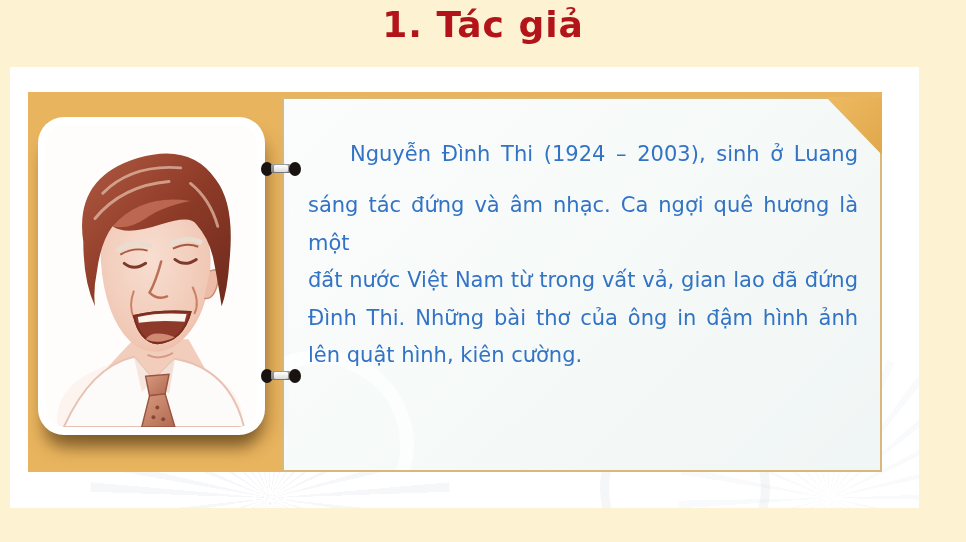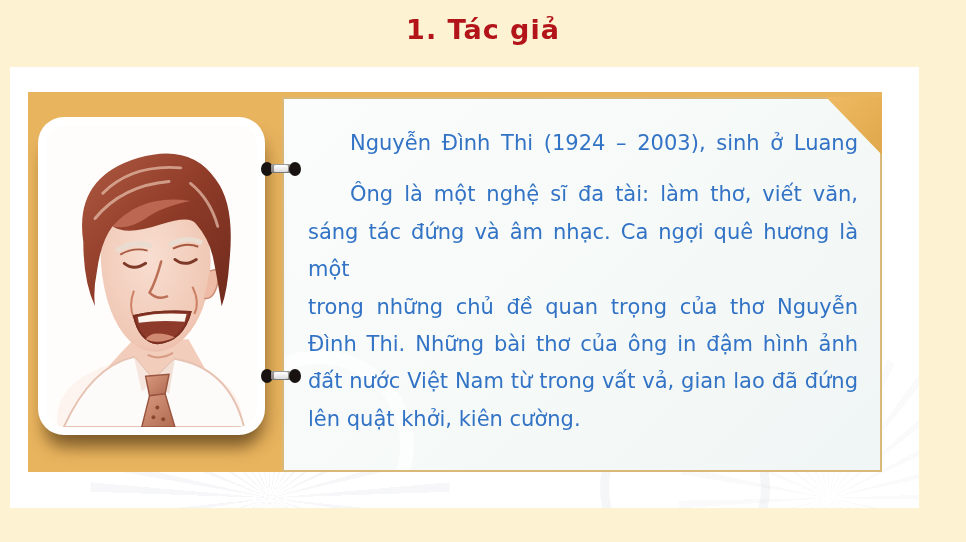--- a/index.html
+++ b/index.html
@@ -7,22 +7,22 @@
     --card_bg:#f6f9f8; --card_border:#d9b87a; --title_red:#b3141a; --text_blue:#3273c5;
   }
   *{margin:0;padding:0;box-sizing:border-box;}
   html,body{width:966px;height:542px;overflow:hidden;}
   body{background:var(--background);font-family:"DejaVu Sans","Liberation Sans",sans-serif;position:relative;}
 
   .stage{position:absolute;inset:0;width:966px;height:542px;}
 
   .title-bar{position:absolute;left:0;top:0;width:100%;height:62px;
     display:flex;align-items:flex-start;justify-content:center;}
-  .title-bar h1{font-size:27px;font-weight:bold;color:var(--title_red);
-    letter-spacing:1px;padding-top:14px;}
+  .title-bar h1{font-size:36px;font-weight:bold;color:var(--title_red);
+    letter-spacing:1px;padding-top:4px;}
 
   .panel{position:absolute;left:10px;top:67px;width:909px;height:441px;
     background:var(--panel);overflow:hidden;}
 
   
   .wm-rays{position:absolute;left:80px;bottom:-170px;width:360px;height:360px;border-radius:50%;
     background:repeating-conic-gradient(from -80deg,rgba(205,208,218,.38) 0 3deg,rgba(255,255,255,0) 3deg 11deg);
     opacity:.45;}
   .wm-rays2{position:absolute;right:-60px;bottom:-140px;width:300px;height:300px;border-radius:50%;
     background:repeating-conic-gradient(from -120deg,rgba(205,208,218,.30) 0 3deg,rgba(255,255,255,0) 3deg 13deg);
@@ -40,21 +40,21 @@
 
   .card{position:absolute;left:254px;top:5px;width:600px;height:375px;
     background:linear-gradient(135deg,#fbfdfc, #f0f6f5);
     border:2px solid var(--card_border);
     clip-path:polygon(0 0,calc(100% - 56px) 0,100% 58px,100% 100%,0 100%);
     z-index:2;overflow:hidden;}
   .card .wm-card-circle{position:absolute;left:-60px;bottom:-70px;width:190px;height:190px;
     border-radius:50%;border:14px solid rgba(255,255,255,.65);}
 
   .bio-text{position:relative;padding:26px 22px 0 24px;color:var(--text_blue);
-    font-size:21px;line-height:37.4px;}
+    font-size:21px;line-height:37.4px;margin-top:11px;}
   .para{margin-bottom:14px;}
   .para .line{text-align:justify;text-align-last:justify;}
   .para .line.first{text-indent:42px;}
   .para .line.last{text-align-last:left;}
 
   .photo-frame{position:absolute;left:10px;top:25px;width:227px;height:318px;
     background:#ffffff;border-radius:26px;padding:8px;z-index:3;
     box-shadow:0 18px 16px -6px rgba(74,48,16,.6), 12px 12px 20px -10px rgba(74,48,16,.35);}
   .photo-frame svg{display:block;width:100%;height:100%;border-radius:19px;}
 
@@ -84,26 +84,24 @@
     <div class="board">
       <div class="fold"></div>
 
       <div class="card">
         <div class="wm-card-circle"></div>
         <div class="bio-text">
             <div class="para">
               <div class="line first">Nguyễn Đình Thi (1924 – 2003), sinh ở Luang</div>
             </div>
             <div class="para">
-              <div class="line first">Ông là một nghệ sĩ đa tài: làm thơ, viết văn,</div>
               <div class="line">sáng tác đứng và âm nhạc. Ca ngợi quê hương là một</div>
-              <div class="line">trong những chủ đề quan trọng của thơ Nguyễn</div>
+              <div class="line">đất nước Việt Nam từ trong vất vả, gian lao đã đứng</div>
               <div class="line">Đình Thi. Những bài thơ của ông in đậm hình ảnh</div>
-              <div class="line">đất nước Việt Nam từ trong vất vả, gian lao đã đứng</div>
-              <div class="line last">lên quật khởi, kiên cường.</div>
+              <div class="line last">lên quật hình, kiên cường.</div>
             </div>
           </div>
       </div>
 
       <div class="photo-frame">
         <svg viewBox="0 0 220 310" preserveAspectRatio="xMidYMid slice" role="img" aria-label="Nguyễn Đình Thi">
           <defs>
             <linearGradient id="hairG" x1="0" y1="0" x2="1" y2="1">
               <stop offset="0" stop-color="#b05a42"></stop>
               <stop offset="0.5" stop-color="#8e3b28"></stop>

